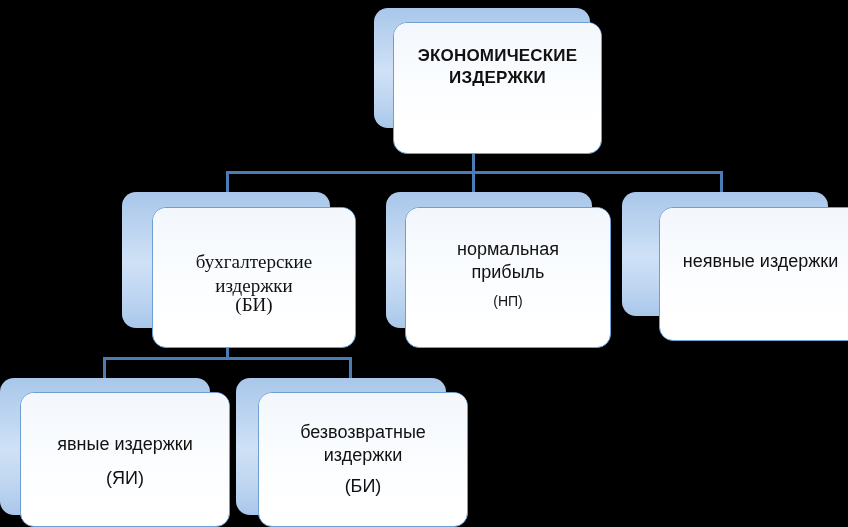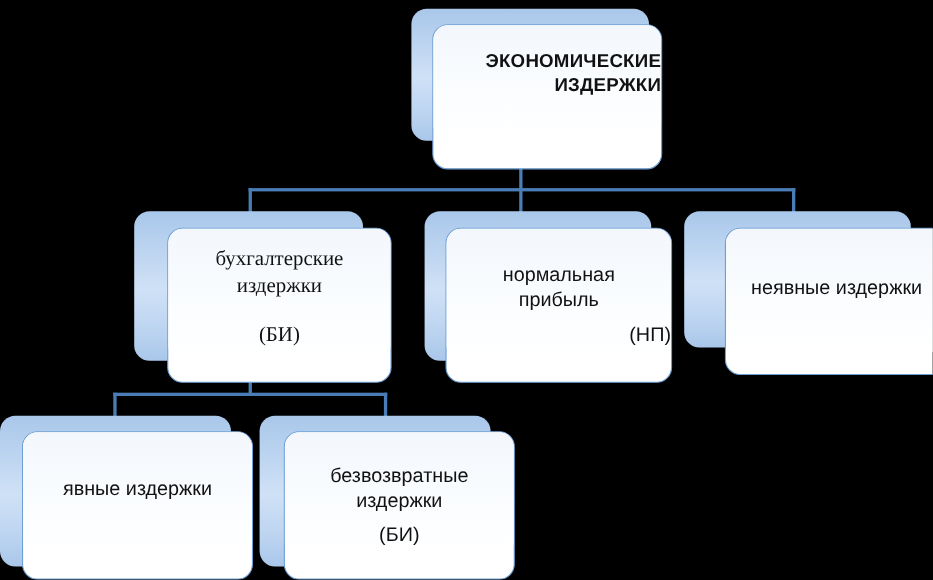--- a/index.html
+++ b/index.html
@@ -97,58 +97,59 @@
 
   <div class="conn conn-h" style="left:103px; top:357px; width:249px;"></div>
 
   <div class="conn conn-v" style="left:103px; top:357px; height:23px;"></div>
   <div class="conn conn-v" style="left:349px; top:357px; height:23px;"></div>
 
   <div class="node" style="left:374px; top:8px; width:228px; height:146px;">
     <div class="plate" style="width:216px; height:120px;"></div>
     <div class="card" style="left:19px; top:14px; width:209px; height:132px;">
       <div class="inner" style="height:104px;"></div>
-      <div class="txt sans t-title" style="top:22px;text-align:right;">ЭКОНОМИЧЕСКИЕ
+      <div class="txt sans t-title" style="top:22px;">ЭКОНОМИЧЕСКИЕ
 ИЗДЕРЖКИ</div>
     </div>
   </div>
 
   <div class="node" style="left:122px; top:192px; width:236px; height:158px;">
     <div class="plate" style="width:208px; height:136px;"></div>
     <div class="card" style="left:30px; top:15px; width:204px; height:141px;">
       <div class="inner" style="height:119px;"></div>
-      <div class="txt serif t-main" style="top:16px;">бухгалтерские
+      <div class="txt serif t-main" style="top:42px;">бухгалтерские
 издержки</div>
       <div class="txt serif t-abbr" style="top:85px;">(БИ)</div>
     </div>
   </div>
 
   <div class="node" style="left:386px; top:192px; width:228px; height:158px;">
     <div class="plate" style="width:206px; height:136px;"></div>
     <div class="card" style="left:19px; top:15px; width:206px; height:141px;">
       <div class="inner" style="height:119px;"></div>
       <div class="txt sans t-main" style="top:30px; font-size:18px;">нормальная
 прибыль</div>
-      <div class="txt sans t-abbr" style="top:85px; font-size:18px;text-align:right;">(НП)</div>
+      <div class="txt sans t-abbr" style="top:85px; font-size:14px;">(НП)</div>
     </div>
   </div>
 
   <div class="node" style="left:622px; top:192px; width:226px; height:150px;">
     <div class="plate" style="width:206px; height:124px;"></div>
     <div class="card" style="left:37px; top:15px; width:203px; height:134px;">
       <div class="inner" style="height:112px;"></div>
       <div class="txt sans t-main" style="top:42px; font-size:18px;">неявные издержки</div>
     </div>
   </div>
 
   <div class="node" style="left:0px; top:378px; width:232px; height:157px;">
     <div class="plate" style="width:210px; height:137px;"></div>
     <div class="card" style="left:20px; top:14px; width:210px; height:135px;">
       <div class="inner" style="height:113px;"></div>
       <div class="txt sans t-main" style="top:40px; font-size:18px;">явные издержки</div>
+      <div class="txt sans t-abbr" style="top:74px; font-size:18px;">(ЯИ)</div>
     </div>
   </div>
 
   <div class="node" style="left:236px; top:378px; width:234px; height:149px;">
     <div class="plate" style="width:210px; height:137px;"></div>
     <div class="card" style="left:22px; top:14px; width:210px; height:135px;">
       <div class="inner" style="height:113px;"></div>
       <div class="txt sans t-main" style="top:28px; font-size:18px;">безвозвратные
 издержки</div>
       <div class="txt sans t-abbr" style="top:82px; font-size:18px;">(БИ)</div>

